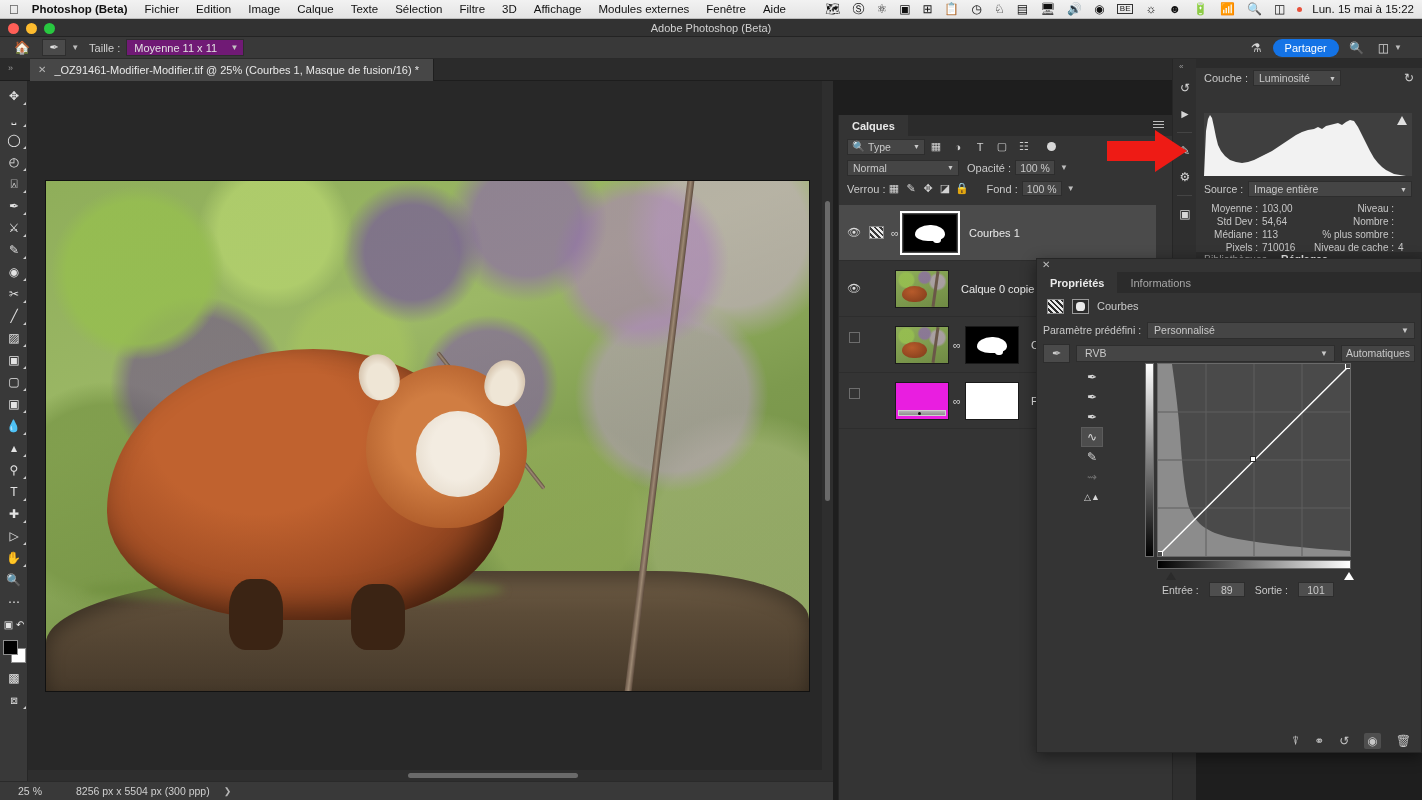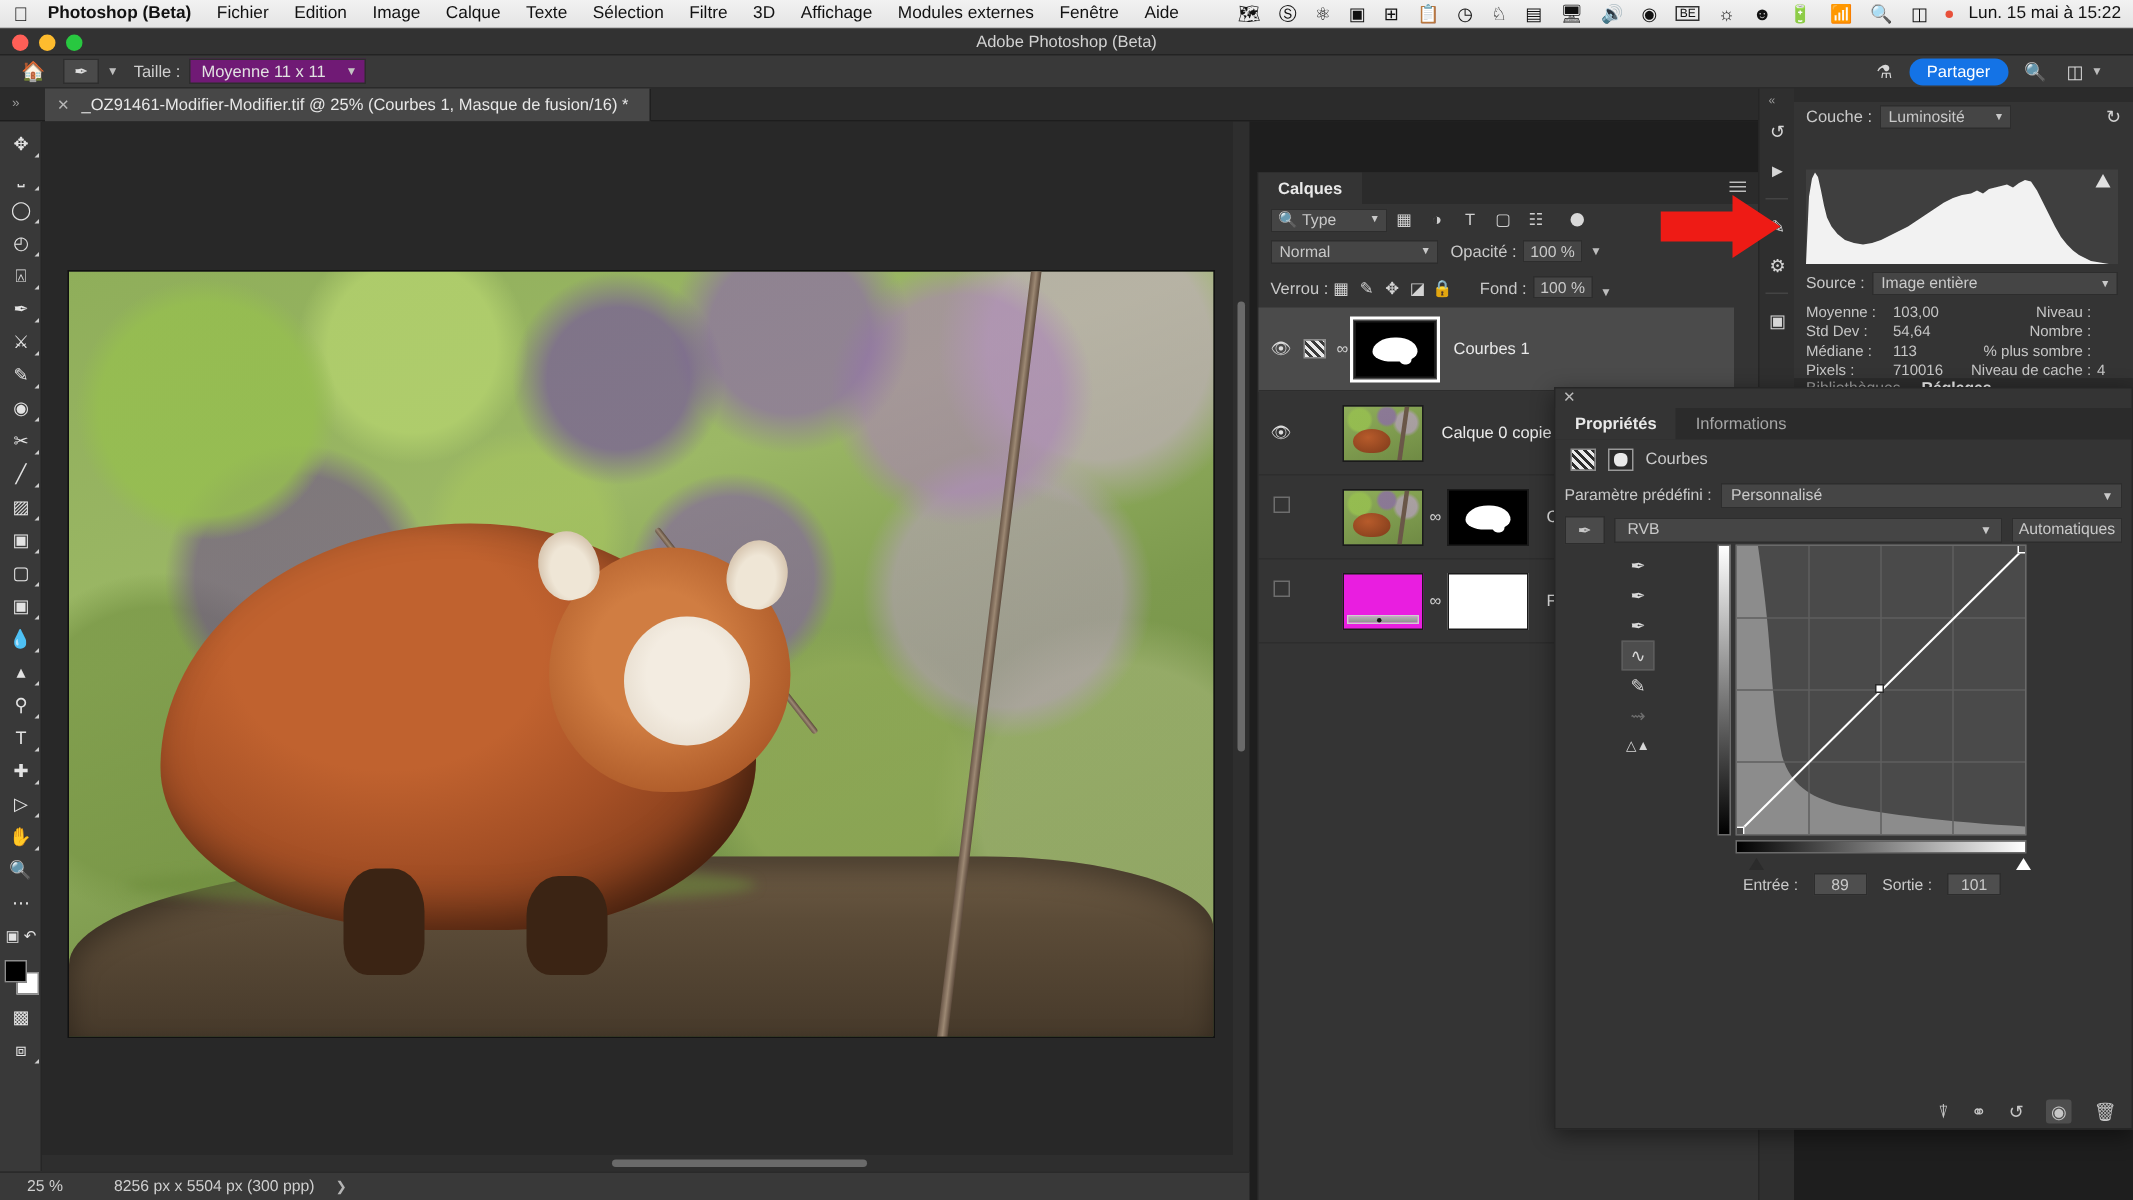--- a/index.html
+++ b/index.html
@@ -180,21 +180,21 @@
   .filter-sel .cv{position:absolute;right:4px;font-size:7px;}
   .ficon { width:22px; text-align:center; font-size:11px; color:#cfcfcf;}
   .toggle-dot { width:9px;height:9px;border-radius:50%; background:#d8d8d8; margin-left:12px;}
   .blend-row { height:21px; display:flex; align-items:center; padding:0 8px; }
   .blend-sel { width:112px; height:16px; background:#454545; border:1px solid #2d2d2d;
      display:flex;align-items:center;padding-left:5px;font-size:10.5px;position:relative;}
   .blend-sel .cv{position:absolute;right:4px;font-size:7px;}
   .op-lbl { margin-left:8px; }
   .num-box { width:40px;height:15px;background:#454545;border:1px solid #2d2d2d;margin-left:4px;
      display:flex;align-items:center;justify-content:center;font-size:10.5px;}
-  .lock-row { height:21px; display:flex; align-items:flex-end; padding:0 8px; }
+  .lock-row { height:21px; display:flex; align-items:center; padding:0 8px; }
   .lock-ico { width:17px; text-align:center; font-size:11px; color:#d3d3d3;}
   .layer-list { position:absolute; top:90px; left:0; width:317px; }
   .layer-row {
     height:56px; display:flex; align-items:center; border-bottom:1px solid #2d2d2d;
     padding-left:4px; position:relative;
   }
   .layer-row.selected { background:#4b4b4b; }
   .eye { width:22px; text-align:center; font-size:11px; color:#dcdcdc;}
   .eye.off { color:transparent; }
   .eye.off:before{ content:""; display:inline-block; width:9px;height:9px;border:1px solid #6d6d6d;}
@@ -256,21 +256,21 @@
   .hist-graph { position:absolute; left:8px; top:45px; width:208px; height:63px; background:#3f3f3f; overflow:hidden;}
   .warn-tri { position:absolute; right:5px; top:3px; width:0;height:0;
      border-left:5px solid transparent;border-right:5px solid transparent;border-bottom:9px solid #e0e0e0;}
   .hist-src { position:absolute; top:113px; left:8px; width:208px; height:16px; display:flex; align-items:center; font-size:10.5px;}
   .src-sel { flex:1; height:16px; background:#454545;border:1px solid #2d2d2d;
      display:flex;align-items:center;padding-left:5px;font-size:10.5px;position:relative; margin-left:5px;}
   .src-sel .cv{position:absolute;right:4px;font-size:7px;}
   .stats { position:absolute; top:134px; left:8px; width:212px; font-size:10px; color:#c6c6c6;}
   .stats table { border-collapse:collapse; width:100%;}
   .stats td { padding:1px 0; font-size:10px; white-space:nowrap;}
-  .stats td.l { width:58px; padding-right:4px;}
+  .stats td.l { text-align:right; width:58px; padding-right:4px;}
   .stats td.v { width:52px; }
   .stats td.l2 { text-align:right; width:82px; padding-right:4px;}
   .hidden-tabs {
     position:absolute; top:252px; left:1196px; width:226px; height:14px;
     background:#2b2b2b; display:flex; align-items:center; font-size:10.5px; color:#9a9a9a; overflow:hidden;
   }
   .hidden-tabs span { margin-left:8px; }
   .hidden-tabs .act { color:#e6e6e6; font-weight:bold; margin-left:14px;}
 
   

